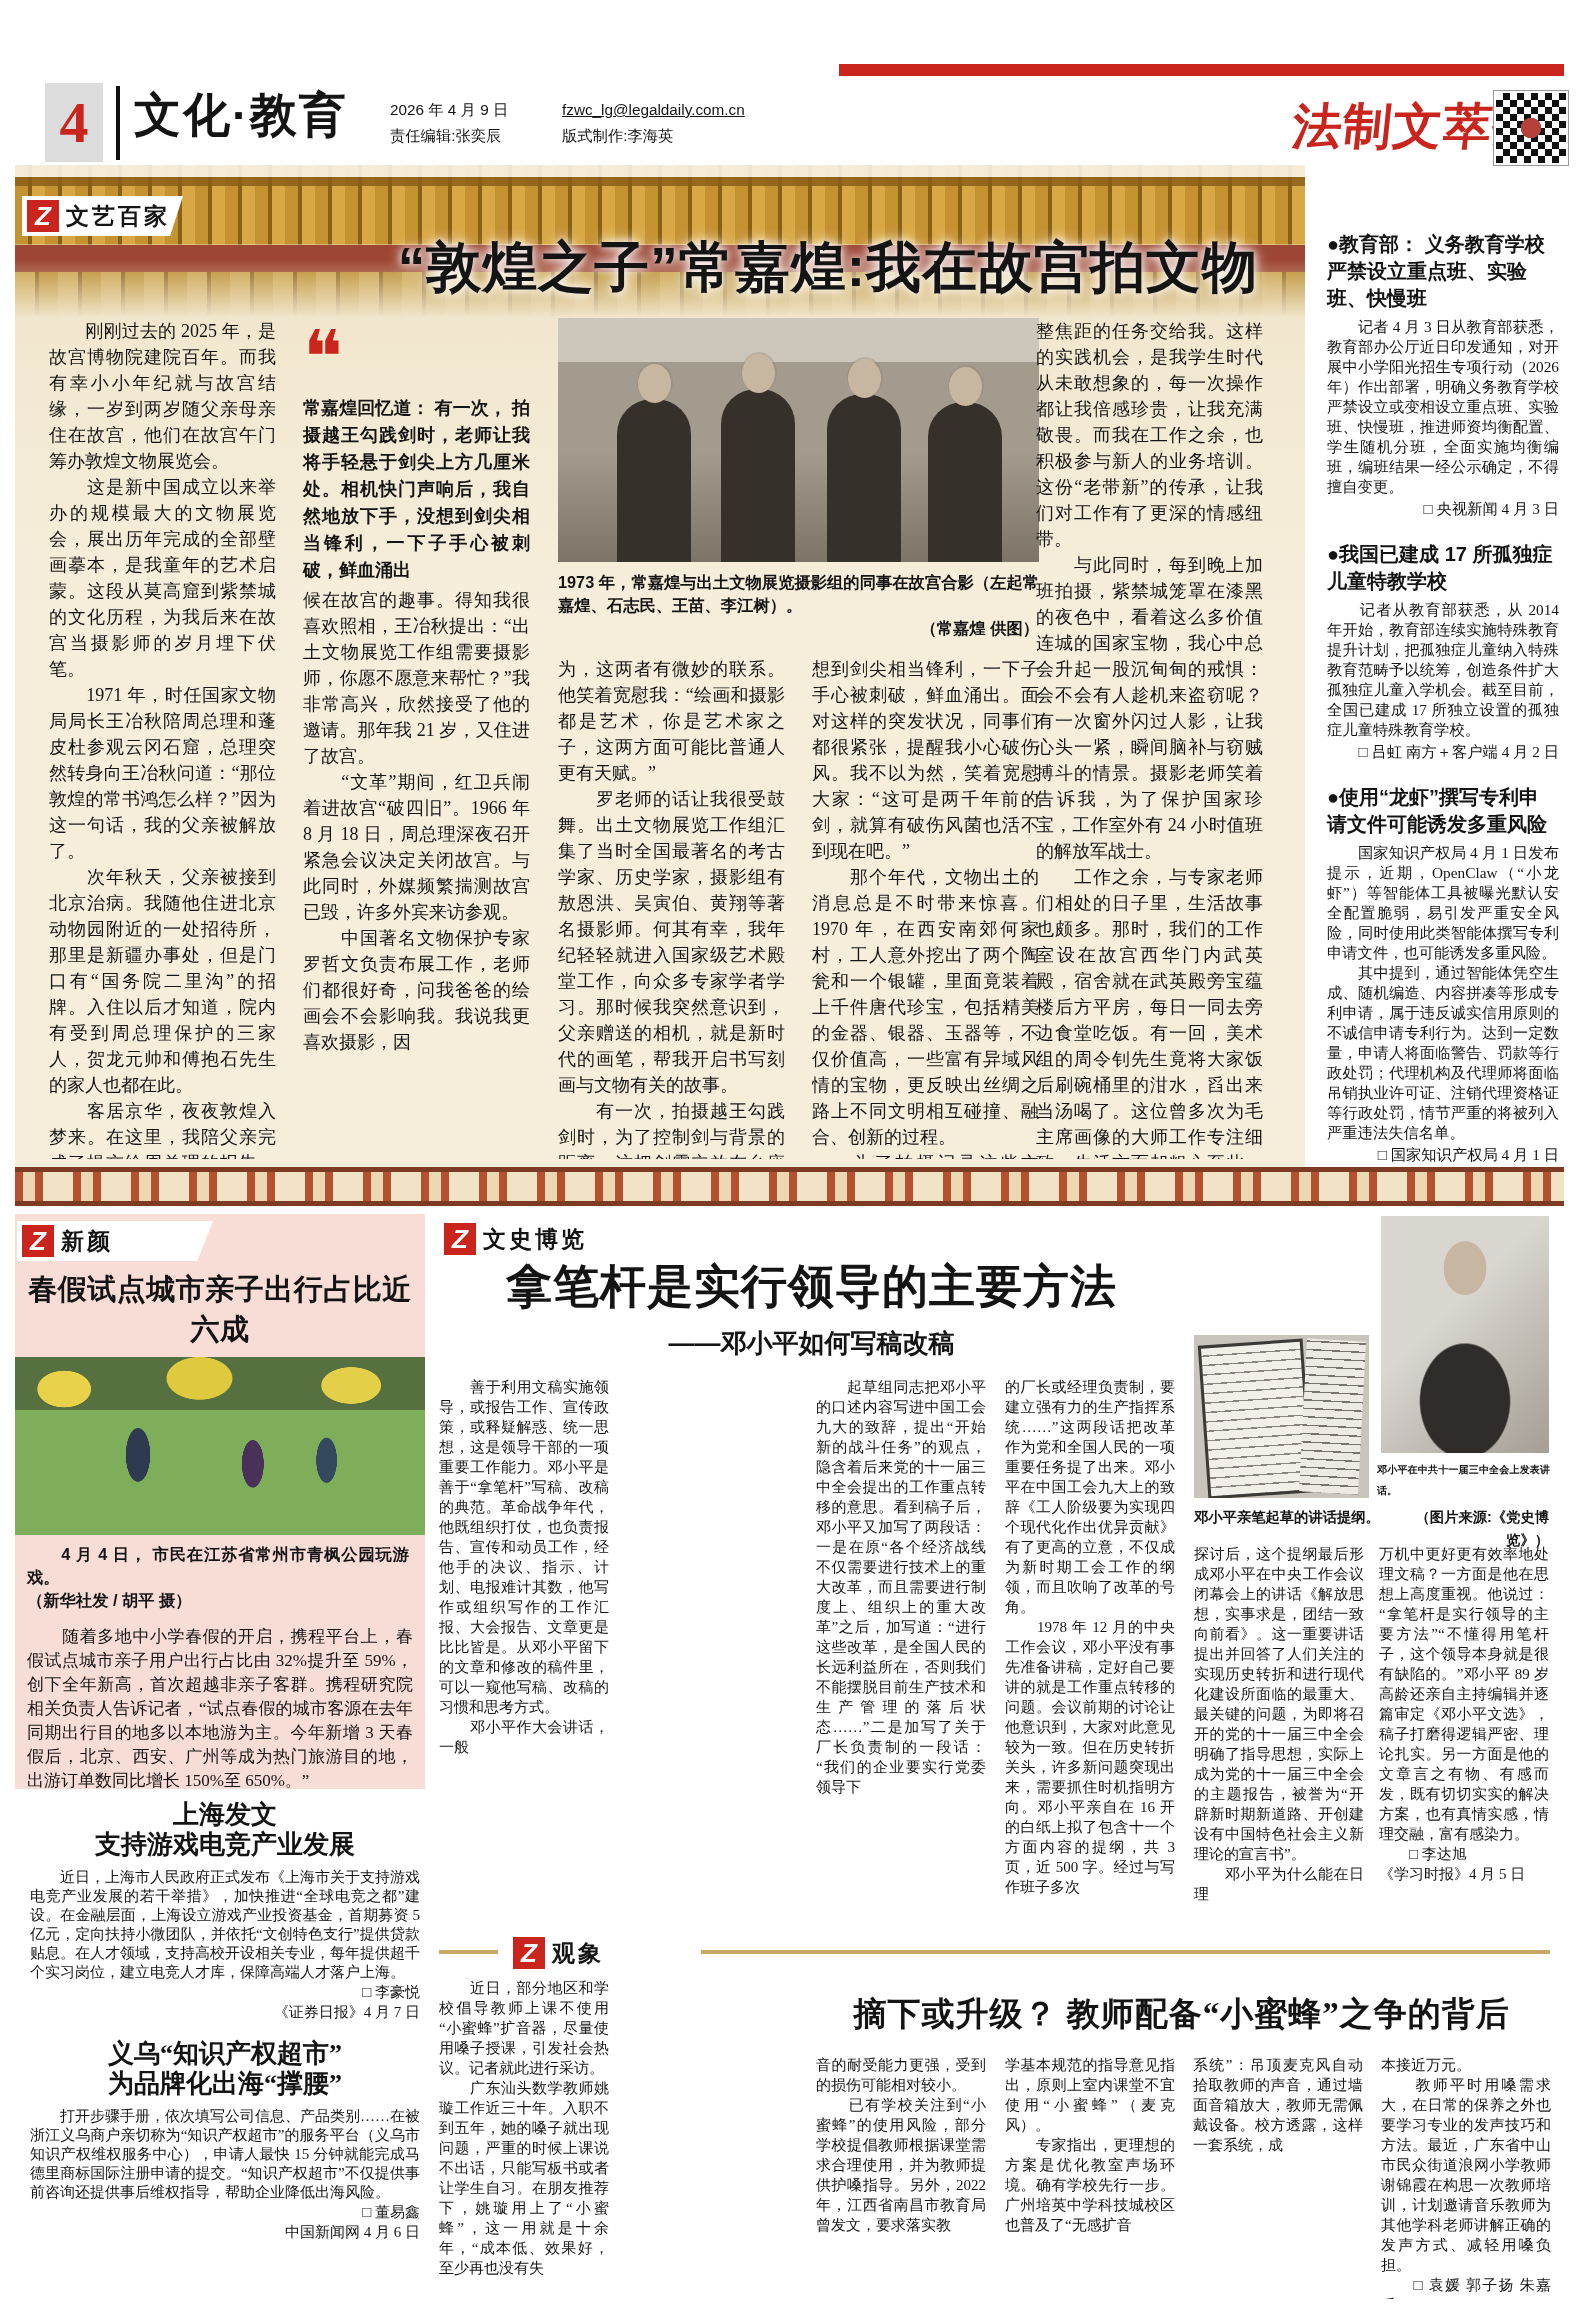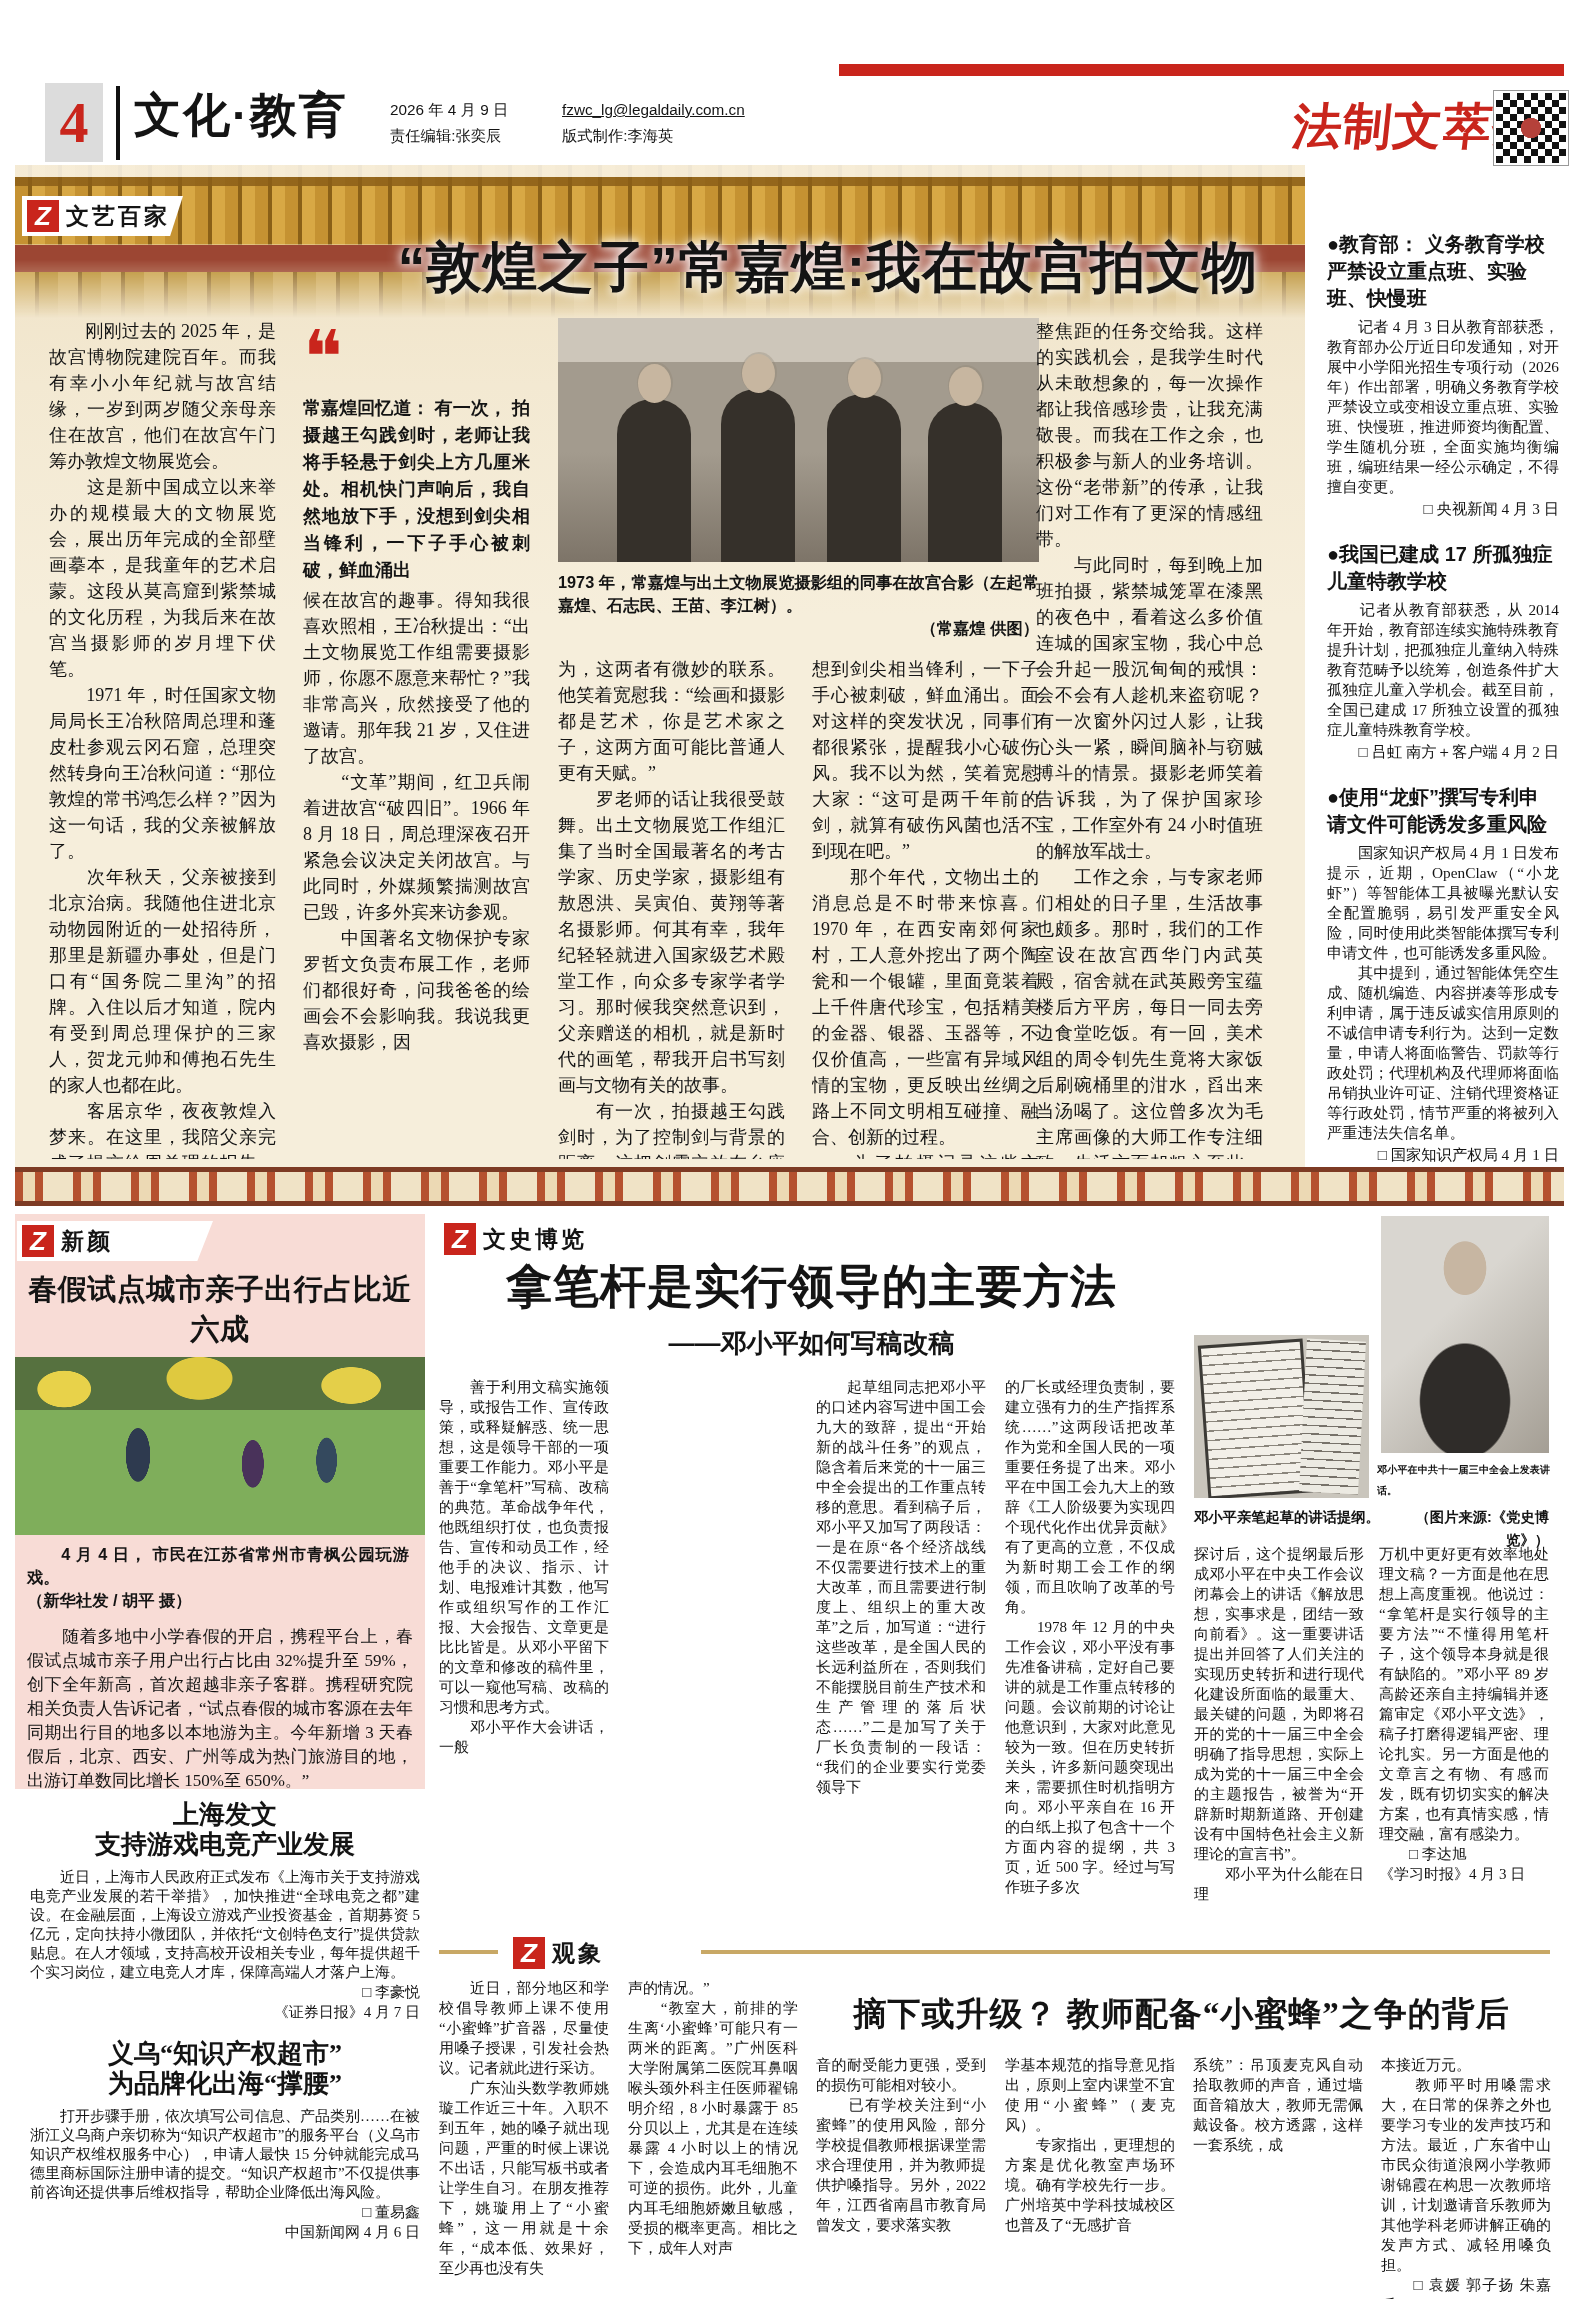--- a/index.html
+++ b/index.html
@@ -270,34 +270,32 @@
 
   <div class="wcol" style="left:439px;top:1377px;height:558px;">　　善于利用文稿实施领导，或报告工作、宣传政策，或释疑解惑、统一思想，这是领导干部的一项重要工作能力。邓小平是善于“拿笔杆”写稿、改稿的典范。革命战争年代，他既组织打仗，也负责报告、宣传和动员工作，经他手的决议、指示、计划、电报难计其数，他写作或组织写作的工作汇报、大会报告、文章更是比比皆是。从邓小平留下的文章和修改的稿件里，可以一窥他写稿、改稿的习惯和思考方式。
 　　邓小平作大会讲话，一般</div>
   <div class="wcol" style="left:816px;top:1377px;height:558px;">　　起草组同志把邓小平的口述内容写进中国工会九大的致辞，提出“开始新的战斗任务”的观点，隐含着后来党的十一届三中全会提出的工作重点转移的意思。看到稿子后，邓小平又加写了两段话：一是在原“各个经济战线不仅需要进行技术上的重大改革，而且需要进行制度上、组织上的重大改革”之后，加写道：“进行这些改革，是全国人民的长远利益所在，否则我们不能摆脱目前生产技术和生产管理的落后状态……”二是加写了关于厂长负责制的一段话：“我们的企业要实行党委领导下</div>
   <div class="wcol" style="left:1005px;top:1377px;height:558px;">的厂长或经理负责制，要建立强有力的生产指挥系统……”这两段话把改革作为党和全国人民的一项重要任务提了出来。邓小平在中国工会九大上的致辞《工人阶级要为实现四个现代化作出优异贡献》有了更高的立意，不仅成为新时期工会工作的纲领，而且吹响了改革的号角。
 　　1978 年 12 月的中央工作会议，邓小平没有事先准备讲稿，定好自己要讲的就是工作重点转移的问题。会议前期的讨论让他意识到，大家对此意见较为一致。但在历史转折关头，许多新问题突现出来，需要抓住时机指明方向。邓小平亲自在 16 开的白纸上拟了包含十一个方面内容的提纲，共 3 页，近 500 字。经过与写作班子多次</div>
   <div class="wcol" style="left:1194px;top:1544px;height:390px;">探讨后，这个提纲最后形成邓小平在中央工作会议闭幕会上的讲话《解放思想，实事求是，团结一致向前看》。这一重要讲话提出并回答了人们关注的实现历史转折和进行现代化建设所面临的最重大、最关键的问题，为即将召开的党的十一届三中全会明确了指导思想，实际上成为党的十一届三中全会的主题报告，被誉为“开辟新时期新道路、开创建设有中国特色社会主义新理论的宣言书”。
 　　邓小平为什么能在日理</div>
   <div class="wcol" style="left:1379px;top:1544px;height:390px;">万机中更好更有效率地处理文稿？一方面是他在思想上高度重视。他说过：“拿笔杆是实行领导的主要方法”“不懂得用笔杆子，这个领导本身就是很有缺陷的。”邓小平 89 岁高龄还亲自主持编辑并逐篇审定《邓小平文选》，稿子打磨得逻辑严密、理论扎实。另一方面是他的文章言之有物、有感而发，既有切切实实的解决方案，也有真情实感，情理交融，富有感染力。
 　　□ 李达旭
-《学习时报》4 月 3 日</div>
+《学习时报》4 月 5 日</div>
 
   <div class="abs gx-rule" style="left:439px;width:59px;"></div>
   <div class="abs label-chip" style="left:508px;top:1933px;background:transparent;">
     <span class="z-logo">Z</span>
     <span class="label-text">观象</span>
   </div>
   <div class="abs gx-rule" style="left:701px;width:849px;"></div>
   <div class="abs gx-head">摘下或升级？ 教师配备“小蜜蜂”之争的背后</div>
 
   <div class="gcol" style="left:439px;top:1978px;height:321px;">　　近日，部分地区和学校倡导教师上课不使用“小蜜蜂”扩音器，尽量使用嗓子授课，引发社会热议。记者就此进行采访。
 　　广东汕头数学教师姚璇工作近三十年。入职不到五年，她的嗓子就出现问题，严重的时候上课说不出话，只能写板书或者让学生自习。在朋友推荐下，姚璇用上了“小蜜蜂”，这一用就是十余年，“成本低、效果好，至少再也没有失</div>
-  <div class="gcol" style="left:628px;top:1978px;height:321px;">声的情况。”
-　　“教室大，前排的学生离‘小蜜蜂’可能只有一两米的距离。”广州医科大学附属第二医院耳鼻咽喉头颈外科主任医师翟锦明介绍，8 小时暴露于 85 分贝以上，尤其是在连续暴露 4 小时以上的情况下，会造成内耳毛细胞不可逆的损伤。此外，儿童内耳毛细胞娇嫩且敏感，受损的概率更高。相比之下，成年人对声</div>
   <div class="gcol" style="left:816px;top:2055px;height:244px;">音的耐受能力更强，受到的损伤可能相对较小。
 　　已有学校关注到“小蜜蜂”的使用风险，部分学校提倡教师根据课堂需求合理使用，并为教师提供护嗓指导。另外，2022 年，江西省南昌市教育局曾发文，要求落实教</div>
   <div class="gcol" style="left:1005px;top:2055px;height:244px;">学基本规范的指导意见指出，原则上室内课堂不宜使用“小蜜蜂”（麦克风）。
 　　专家指出，更理想的方案是优化教室声场环境。确有学校先行一步。广州培英中学科技城校区也普及了“无感扩音</div>
   <div class="gcol" style="left:1193px;top:2055px;height:244px;">系统”：吊顶麦克风自动拾取教师的声音，通过墙面音箱放大，教师无需佩戴设备。校方透露，这样一套系统，成</div>
   <div class="gcol" style="left:1381px;top:2055px;height:244px;">本接近万元。
 　　教师平时用嗓需求大，在日常的保养之外也要学习专业的发声技巧和方法。最近，广东省中山市民众街道浪网小学教师谢锦霞在构思一次教师培训，计划邀请音乐教师为其他学科老师讲解正确的发声方式、减轻用嗓负担。
 　　□ 袁媛 郭子扬 朱嘉乐
 综编自《中国教师报》
 《羊城晚报》4 月 1 日</div>

